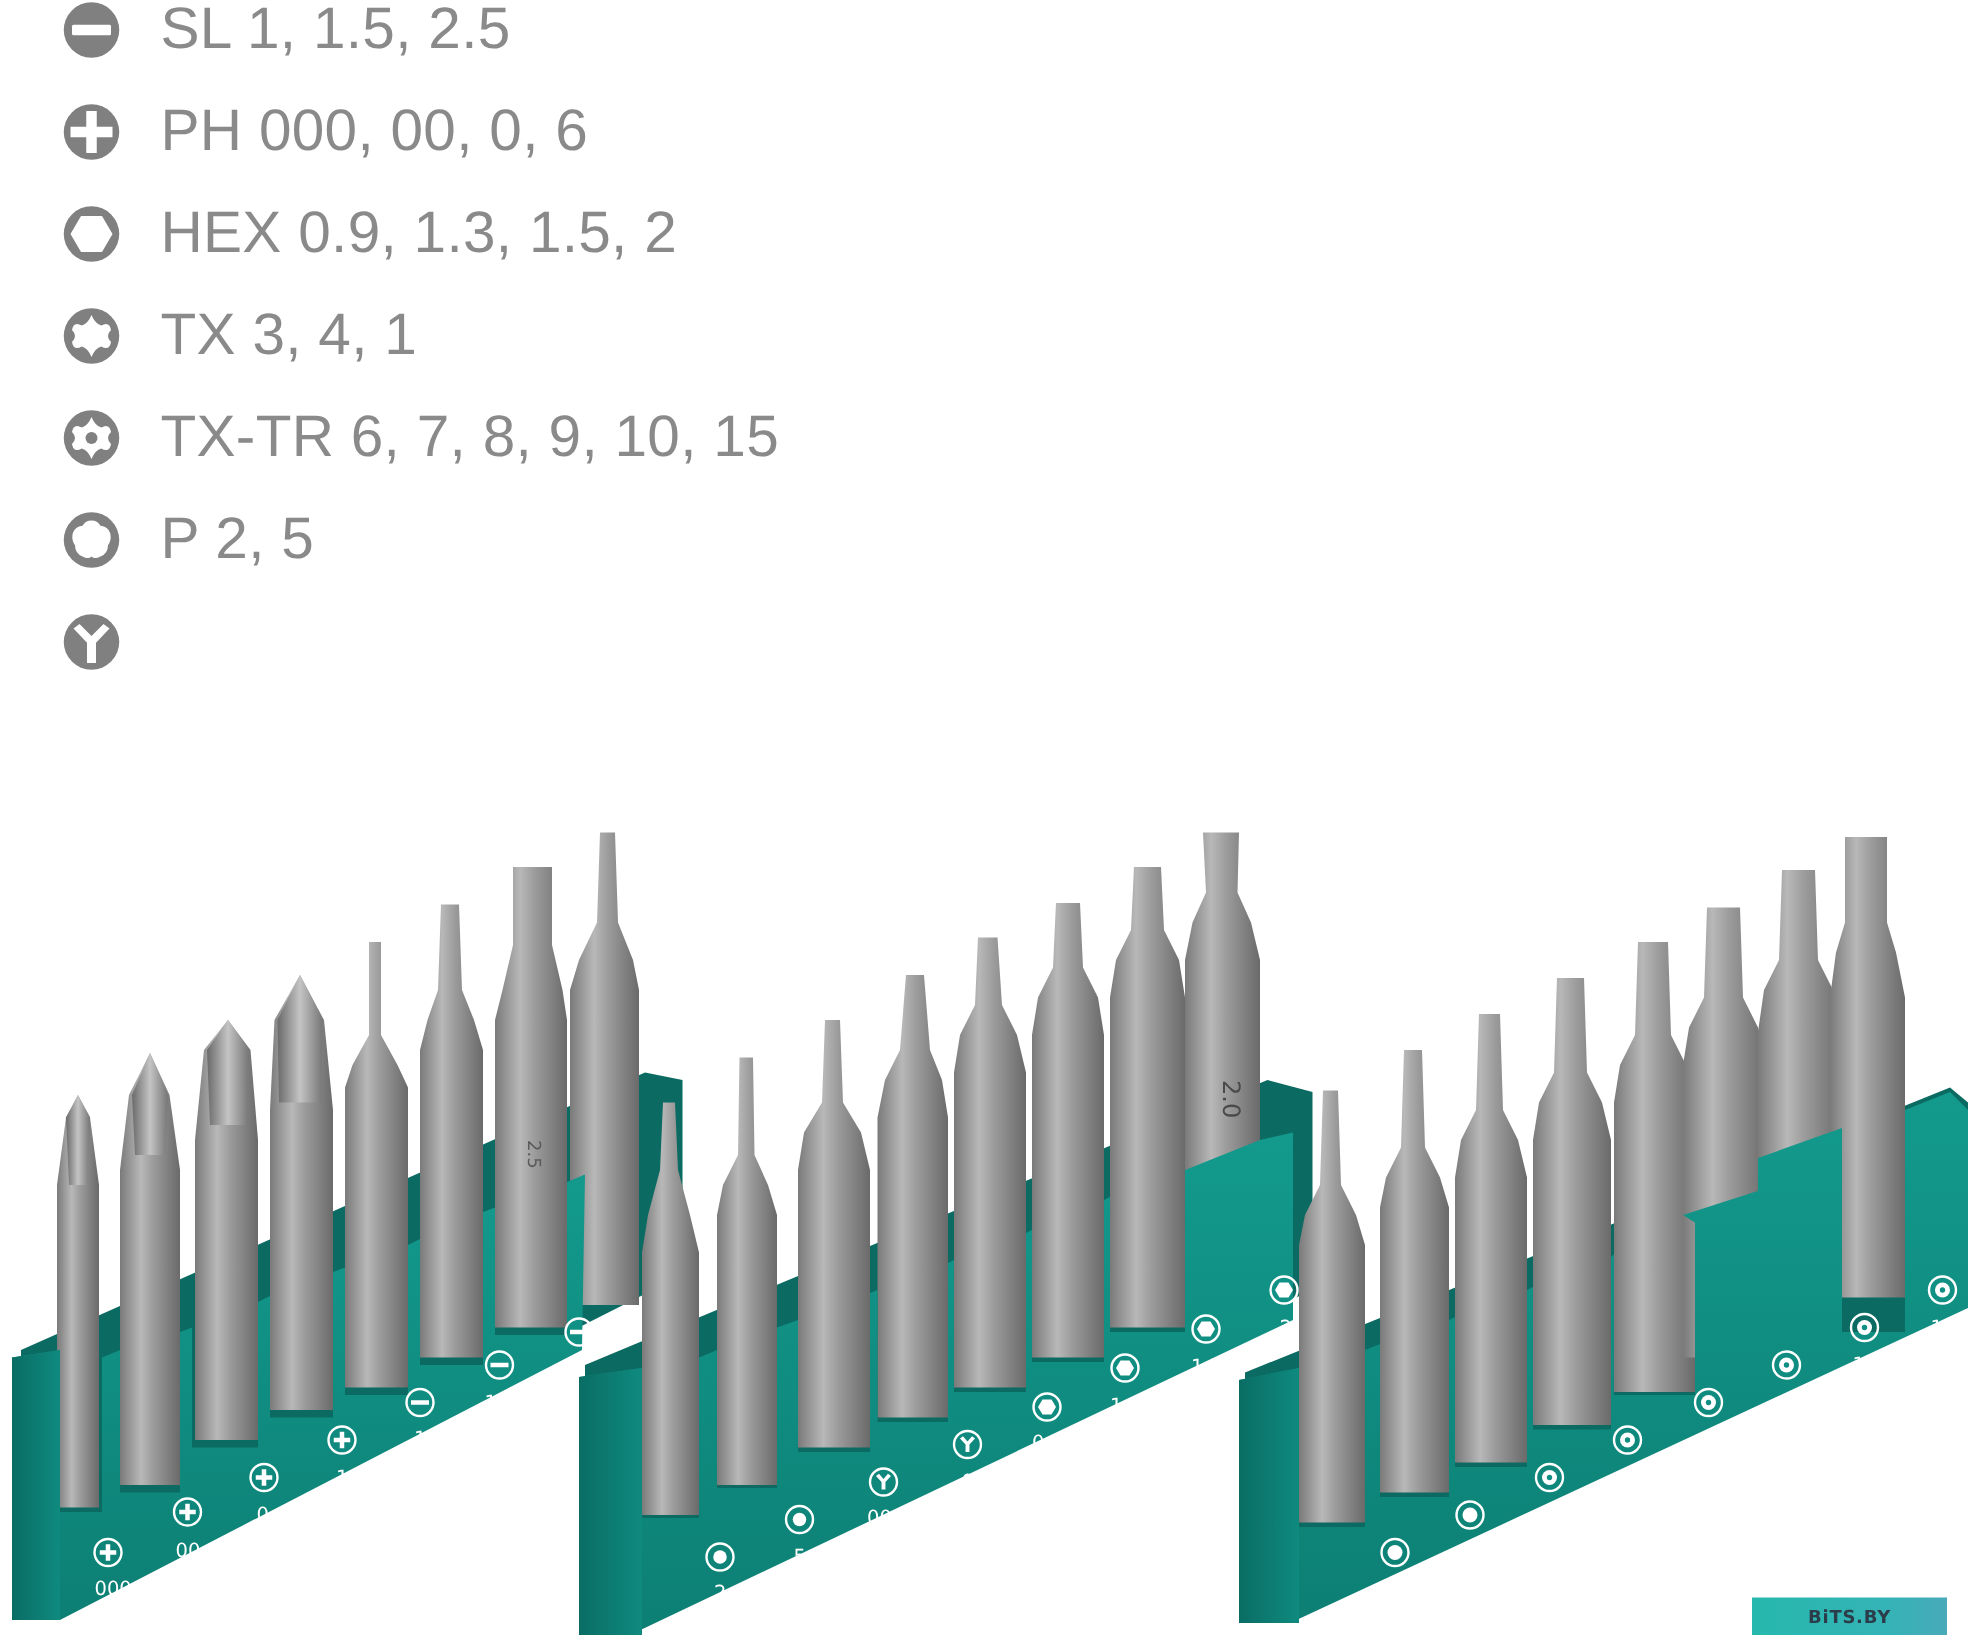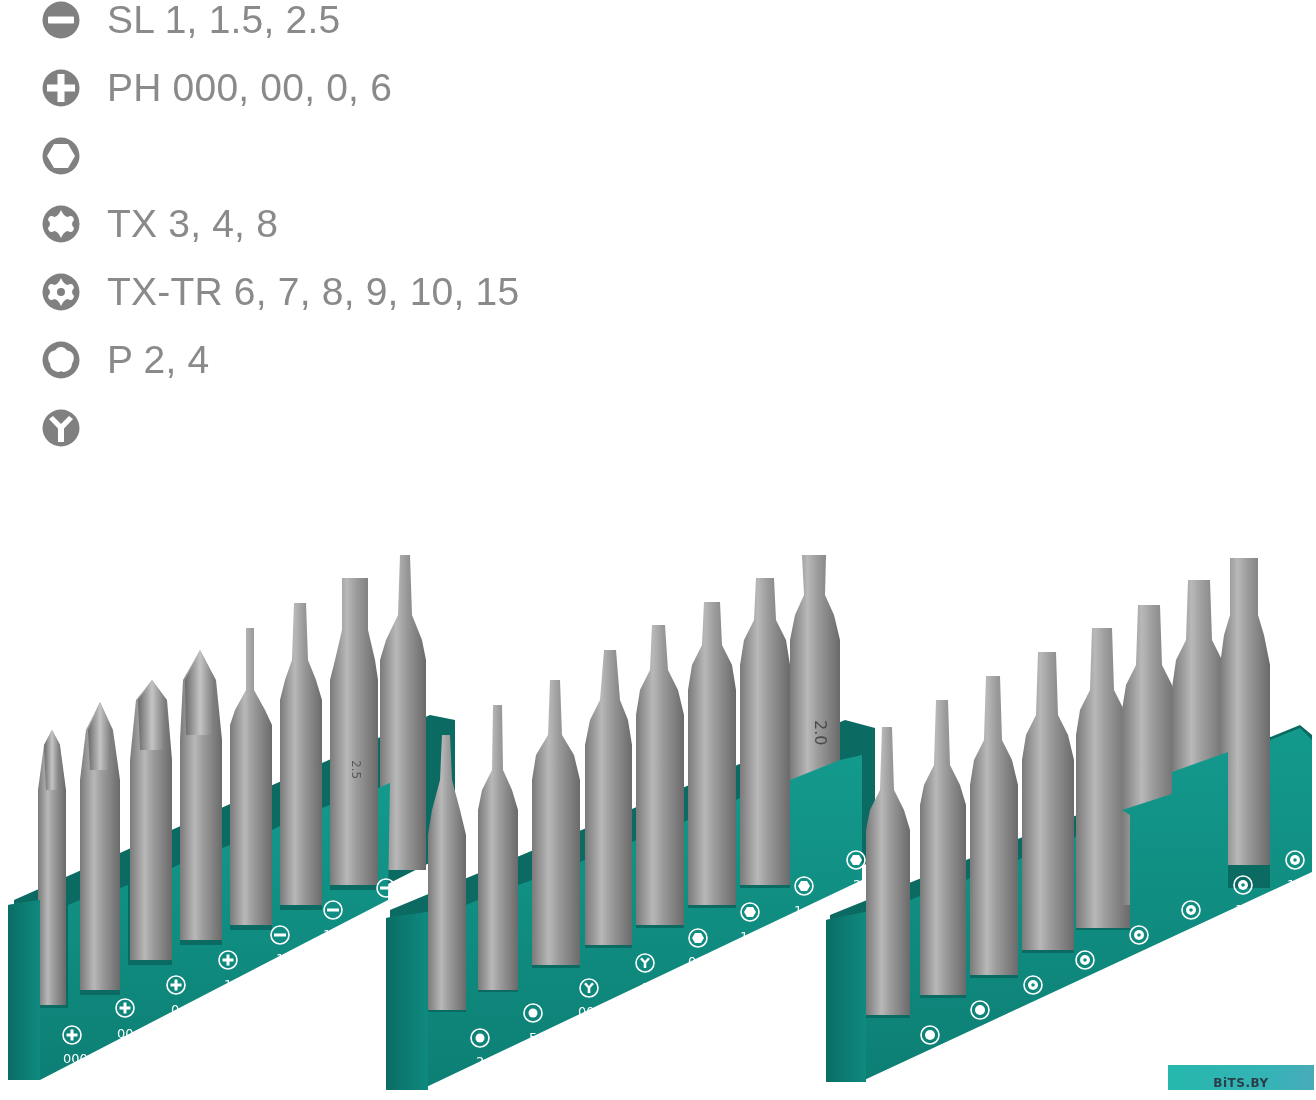--- a/index.html
+++ b/index.html
@@ -12,23 +12,23 @@
   .legend-icon { width: 38px; height: 38px; display: inline-block; }
   .legend-text { margin-left: 27px; font-size: 39px; color: #8a8a8a; font-weight: 300; letter-spacing: 0.2px; }
 
   
   .scene { position: absolute; left: 0; top: 520px; width: 1316px; height: 580px; }
   .scene svg { position: absolute; left: 0; top: 0; }
 
   .holder-label { font-family: "DejaVu Sans", sans-serif; font-size: 13px; fill: #ffffff; }
 
   
-  .watermark { position: absolute; left: 1168px; top: 1065px; width: 146px; height: 25px;
+  .watermark { position: absolute; left: 1168px; top: 1065px; width: 130px; height: 25px;
     background: linear-gradient(90deg, #26b8ad 0%, #35b3b6 70%, #49aab9 100%);
-    display: flex; align-items: flex-end; justify-content: center; }
+    display: flex; align-items: center; justify-content: center; }
   .watermark span { font-family: "DejaVu Sans", sans-serif; font-weight: bold; font-size: 12px; color: #2b3d4a; letter-spacing: 0.5px; }
 </style>
 </head>
 <body>
 
 <div class="legend">
   <div class="legend-row" style="top:-2px">
     <svg class="legend-icon" viewBox="0 0 38 38">
       <circle cx="19" cy="19" r="18.5" fill="#808080"></circle>
       <rect x="6" y="15.5" width="26" height="7" rx="1" fill="#fff"></rect>
@@ -40,42 +40,43 @@
       <circle cx="19" cy="19" r="18.5" fill="#808080"></circle>
       <path d="M15.5 5 h7 v10.5 h10.5 v7 h-10.5 v10.5 h-7 v-10.5 h-10.5 v-7 h10.5z" fill="#fff"></path>
     </svg>
     <span class="legend-text">PH 000, 00, 0, 6</span>
   </div>
   <div class="legend-row" style="top:134px">
     <svg class="legend-icon" viewBox="0 0 38 38">
       <circle cx="19" cy="19" r="18.5" fill="#808080"></circle>
       <polygon points="12,7 26,7 33,19 26,31 12,31 5,19" fill="#fff"></polygon>
     </svg>
+    <span class="legend-text">HEX 0.9, 1.3, 1.5, 2</span>
   </div>
   <div class="legend-row" style="top:202px">
     <svg class="legend-icon" viewBox="0 0 38 38">
       <circle cx="19" cy="19" r="18.5" fill="#808080"></circle>
       <path d="M19 5 Q21.5 11 25.5 12 Q31 9 32 15 Q28 19 32 23 Q31 29 25.5 26 Q21.5 27 19 33 Q16.5 27 12.5 26 Q7 29 6 23 Q10 19 6 15 Q7 9 12.5 12 Q16.5 11 19 5z" fill="#fff"></path>
     </svg>
-    <span class="legend-text">TX 3, 4, 8</span>
+    <span class="legend-text">TX 3, 4, 1</span>
   </div>
   <div class="legend-row" style="top:270px">
     <svg class="legend-icon" viewBox="0 0 38 38">
       <circle cx="19" cy="19" r="18.5" fill="#808080"></circle>
       <path d="M19 5 Q21.5 11 25.5 12 Q31 9 32 15 Q28 19 32 23 Q31 29 25.5 26 Q21.5 27 19 33 Q16.5 27 12.5 26 Q7 29 6 23 Q10 19 6 15 Q7 9 12.5 12 Q16.5 11 19 5z" fill="#fff"></path>
       <circle cx="19" cy="19" r="4" fill="#808080"></circle>
     </svg>
     <span class="legend-text">TX-TR 6, 7, 8, 9, 10, 15</span>
   </div>
   <div class="legend-row" style="top:338px">
     <svg class="legend-icon" viewBox="0 0 38 38">
       <circle cx="19" cy="19" r="18.5" fill="#808080"></circle>
       <path d="M19 6 Q23 6 25 9.5 Q30 10 31.5 14.5 Q32.5 19 30 22.5 Q30 28 25 30 Q21 32 19 30 Q17 32 13 30 Q8 28 8 22.5 Q5.5 19 6.5 14.5 Q8 10 13 9.5 Q15 6 19 6z" fill="#fff"></path>
     </svg>
-    <span class="legend-text">P 2, 4</span>
+    <span class="legend-text">P 2, 5</span>
   </div>
   <div class="legend-row" style="top:406px">
     <svg class="legend-icon" viewBox="0 0 38 38">
       <circle cx="19" cy="19" r="18.5" fill="#808080"></circle>
       <path d="M7 10 L11 7 L19 15 L27 7 L31 10 L22 19.5 L22 33 L16 33 L16 19.5z" fill="#fff"></path>
     </svg>
   </div>
 </div>
 
 <div class="scene">

